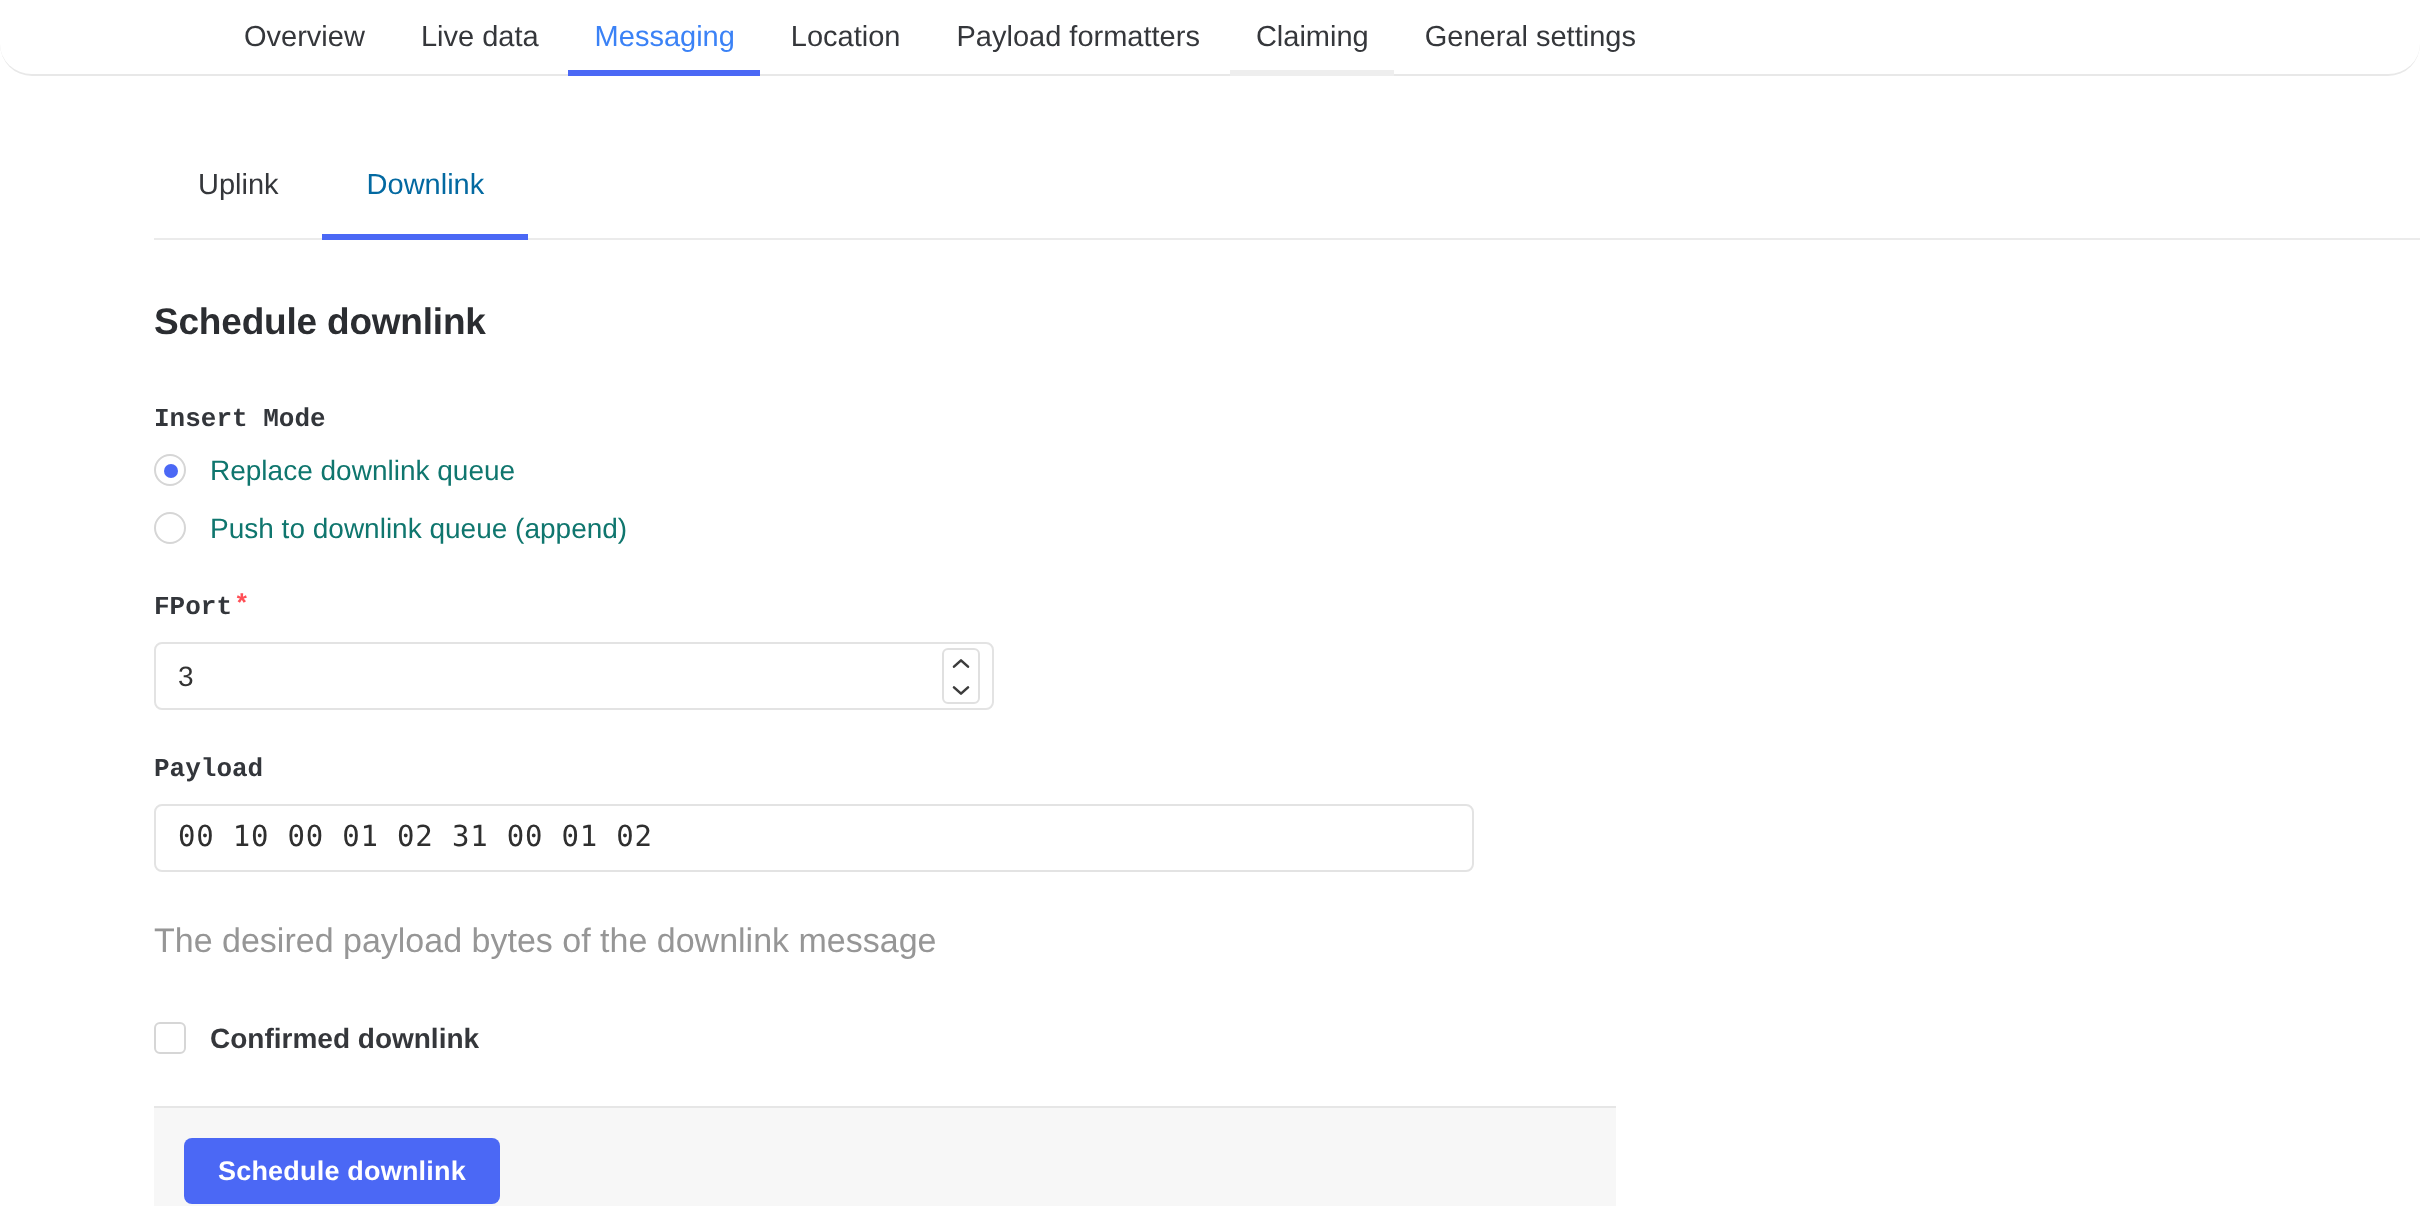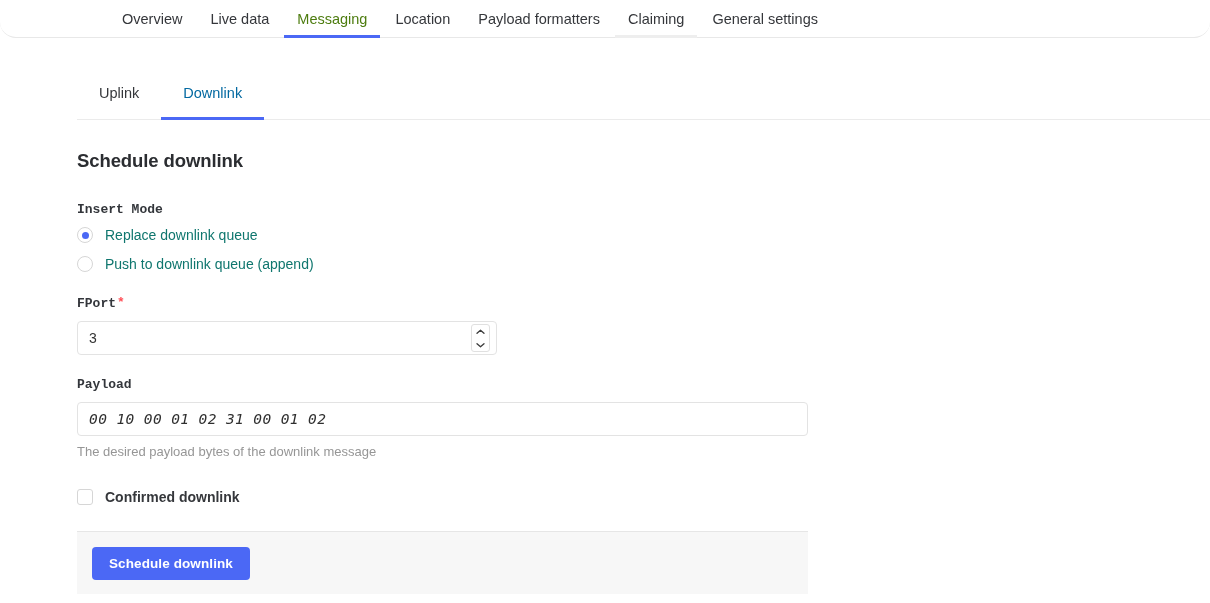--- a/index.html
+++ b/index.html
@@ -37,21 +37,21 @@
   }
   .topnav-item .underline {
     position: absolute;
     left: 1px;
     right: 1px;
     bottom: -1px;
     height: 3px;
     background: transparent;
   }
   .topnav-item.active {
-    color: #4d7c0f;
+    color: #3b82f6;
   }
   .topnav-item.active .underline {
     background: #4b68f5;
   }
   .topnav-item.hovered .underline {
     background: #eeeeee;
   }
 
   
   .content {
@@ -171,21 +171,21 @@
     position: relative;
     height: 34px;
     border: 1px solid #e3e3e3;
     border-radius: 4px;
     background: #fff;
     box-sizing: border-box;
     display: flex;
     align-items: center;
   }
   .input-shell.fport { width: 420px; }
-  .input-shell.payload { width: 731px; font-style: italic; }
+  .input-shell.payload { width: 660px; }
 
   .input-text {
     font-size: 14px;
     color: #333;
     padding-left: 11px;
   }
   .input-text.mono {
     font-family: "DejaVu Sans Mono", "Liberation Mono", monospace;
     font-size: 14.5px;
     letter-spacing: 0.4px;
@@ -209,23 +209,23 @@
   .spin-btn {
     flex: 1;
     display: flex;
     align-items: center;
     justify-content: center;
     cursor: pointer;
   }
   .spin-btn svg { display: block; }
 
   .help-text {
-    font-size: 13px;
+    font-size: 17px;
     color: #969696;
-    margin-top: 8px;
+    margin-top: 25px;
   }
 
   .check-row {
     display: flex;
     align-items: center;
     margin-top: 30px;
     margin-bottom: 26px;
     cursor: pointer;
   }
   .checkbox {

